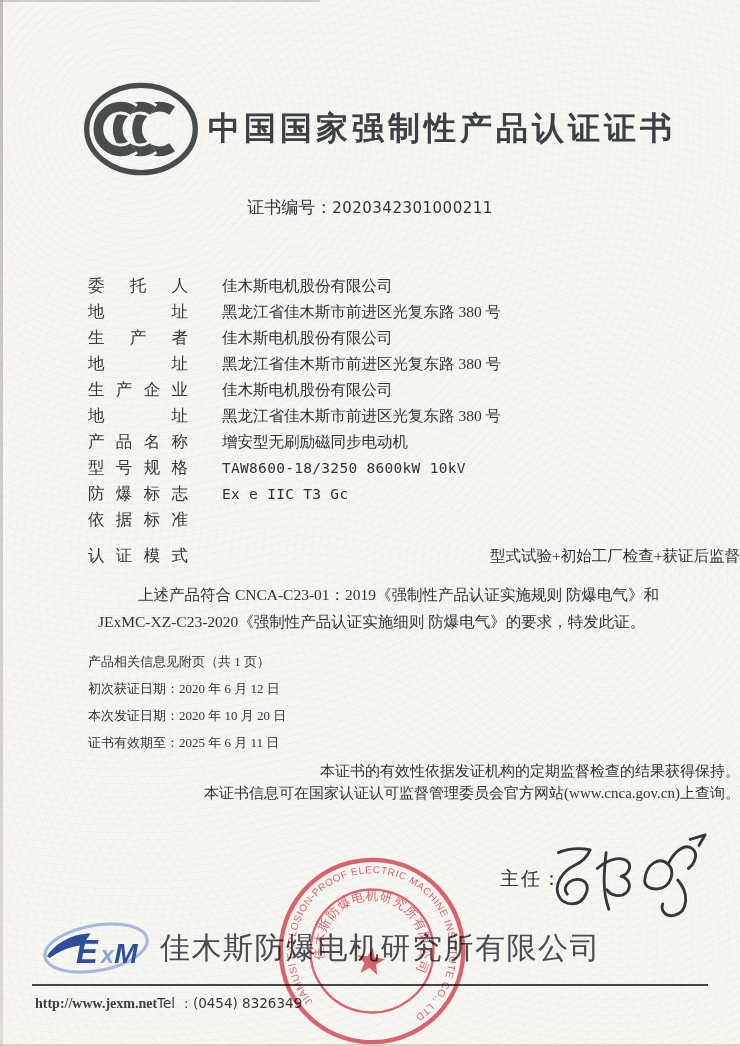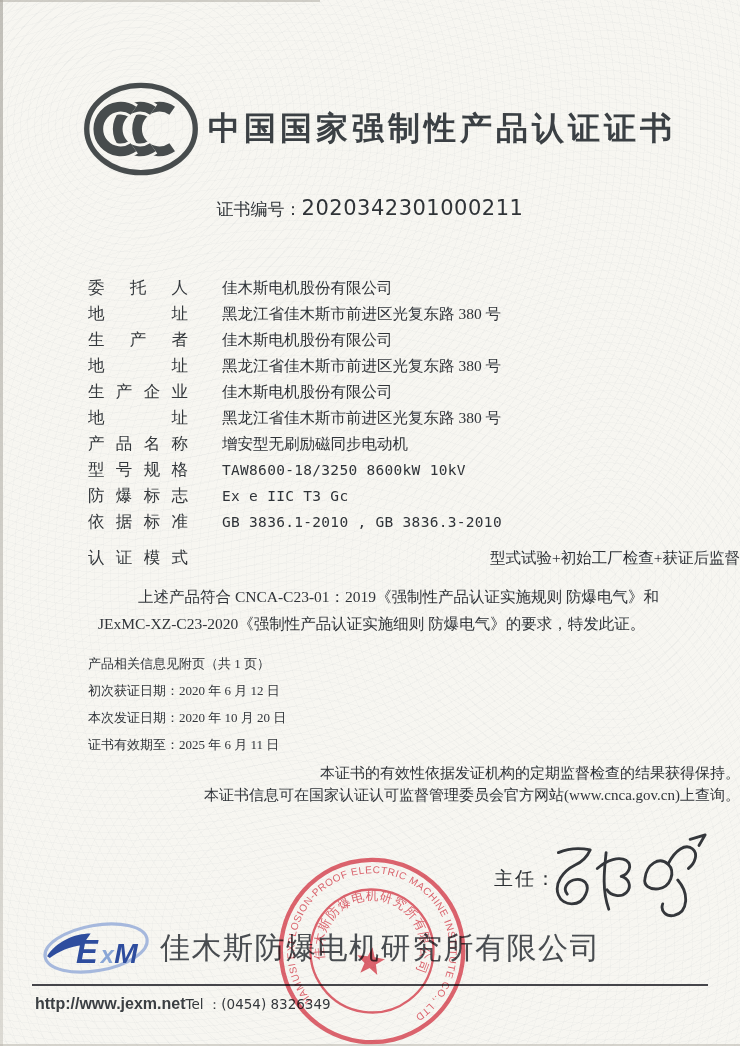--- a/index.html
+++ b/index.html
@@ -20,48 +20,48 @@
   .edge-t { position:absolute; left:0; top:0; right:420px; height:2px; background:#a7a49c; opacity:.5; }
   .edge-b { position:absolute; left:0; bottom:0; right:0; height:2px; background:#b3b0a8; opacity:.5; }
 
   
   .header { display:flex; align-items:center; padding:78px 60px 0 78px; }
   .ccc-logo { width:126px; height:102px; flex:0 0 auto; }
   .title-wrap { flex:1; text-align:center; }
   .doc-title { font-family:"Liberation Sans","DejaVu Sans",sans-serif; font-weight:600;
     font-size:32px; letter-spacing:4px; color:#3b4044; white-space:nowrap; }
   .cert-no-line { text-align:center; margin-top:16px; font-size:17px; color:#2f3337; }
-  .cert-no-line .num { font-family:"DejaVu Sans","Liberation Sans",sans-serif; font-size:21px; letter-spacing:.5px;text-align:center; }
+  .cert-no-line .num { font-family:"DejaVu Sans","Liberation Sans",sans-serif; font-size:15px; letter-spacing:.5px;text-align:center; }
 
   
   .fields { margin:56px 0 0 88px; }
   .f-row { display:flex; align-items:baseline; height:26px; }
   .f-row.gap { margin-top:10px;justify-content:space-between; }
   .f-label { width:100px; font-size:16.5px; color:#34383c; text-align:justify; text-align-last:justify; white-space:nowrap; }
   .f-value { margin-left:34px; font-size:15.5px; color:#2f3338; white-space:nowrap; }
   .f-value.latin { font-family:"DejaVu Sans Mono","Liberation Mono",monospace; font-size:14.5px; letter-spacing:.3px; }
 
   .statement { margin:10px 66px 0 98px; text-indent:40px; font-size:15.5px; line-height:27px; color:#303439; }
 
   .info { margin:13px 0 0 88px; font-size:13px; line-height:27px; color:#303439; }
   .validity { margin-top:5px; text-align:right; font-size:15px; line-height:21.5px; color:#303439; }
 
   
   .signer { position:absolute; left:488px; top:828px; width:225px; height:110px; }
-  .signer-label { position:absolute; left:6px; top:38px; font-size:19px; letter-spacing:2px; color:#2c3034; }
+  .signer-label { position:absolute; left:12px; top:38px; font-size:19px; letter-spacing:2px; color:#2c3034; }
   .signature-svg { position:absolute; left:58px; top:0; }
 
   
   .brand-row { position:absolute; left:38px; top:916px; right:30px; display:flex; align-items:center; }
   .jexm-logo { width:118px; height:64px; flex:0 0 auto; }
   .company-name { margin-left:4px; font-family:"Liberation Sans","DejaVu Sans",sans-serif;
     font-size:30px; letter-spacing:1.5px; color:#484c50; white-space:nowrap; }
   .rule { position:absolute; left:32px; right:32px; top:984px; height:2px; background:#45454a; }
   .footer-row { position:absolute; left:35px; right:35px; top:995px; display:flex; align-items:baseline; }
-  .site { font-family:Liberation Sans, sans-serif; font-weight:700; font-size:16px; color:#3b3f43; }
+  .site { font-family:Liberation Serif, serif; font-weight:700; font-size:14px; color:#3b3f43; }
   .addr { flex:1; text-align:center; font-size:13px; color:#34383c; }
   .tel { font-family:"DejaVu Sans","Liberation Sans",sans-serif; font-size:13.5px; color:#34383c; }
 
   
   .stamp { position:absolute; left:276px; top:855px; width:192px; height:192px;
     mix-blend-mode:multiply; opacity:.88; pointer-events:none; }
 </style>
 </head>
 <body>
 
@@ -129,21 +129,20 @@
     <span class="f-value latin">TAW8600-18/3250  8600kW  10kV</span>
   </div>
 
   <div class="f-row">
     <span class="f-label">防 爆 标 志</span>
     <span class="f-value latin">Ex e IIC T3 Gc</span>
   </div>
 
   <div class="f-row">
     <span class="f-label">依 据 标 准</span>
-    <span class="f-value latin">GB 3836.1-2010 , GB 3836.3-2010</span>
   </div>
 
   <div class="f-row gap">
     <span class="f-label">认 证 模 式</span>
     <span class="f-value">型式试验+初始工厂检查+获证后监督</span>
   </div>
 </div>
 
     <p class="statement">上述产品符合 CNCA-C23-01：2019《强制性产品认证实施规则 防爆电气》和 JExMC-XZ-C23-2020《强制性产品认证实施细则 防爆电气》的要求，特发此证。</p>
 

